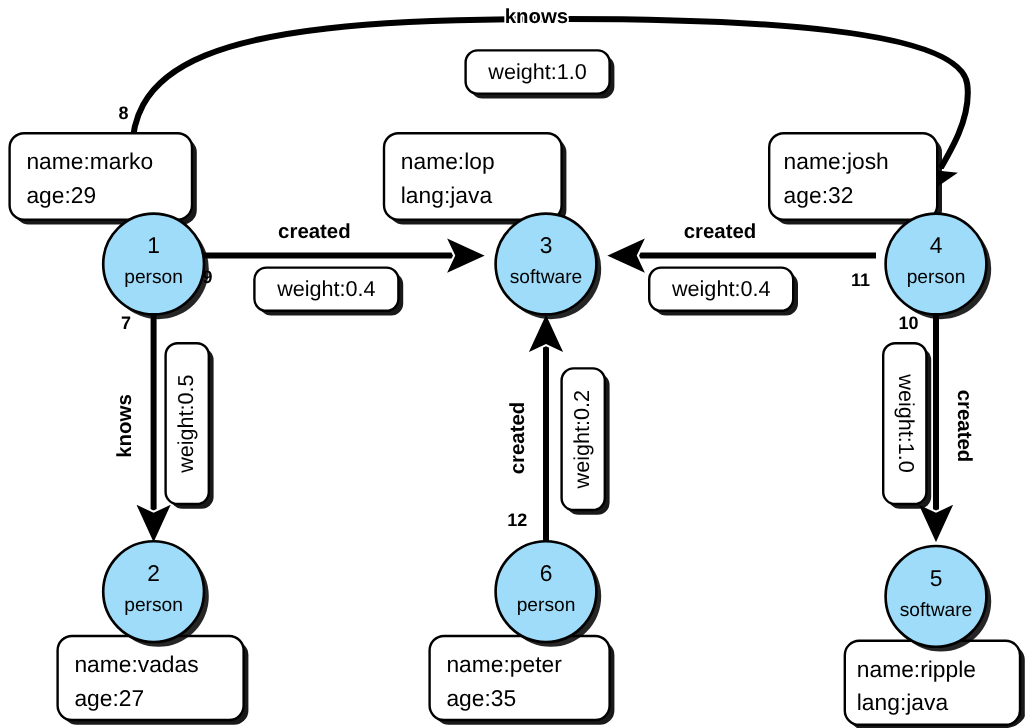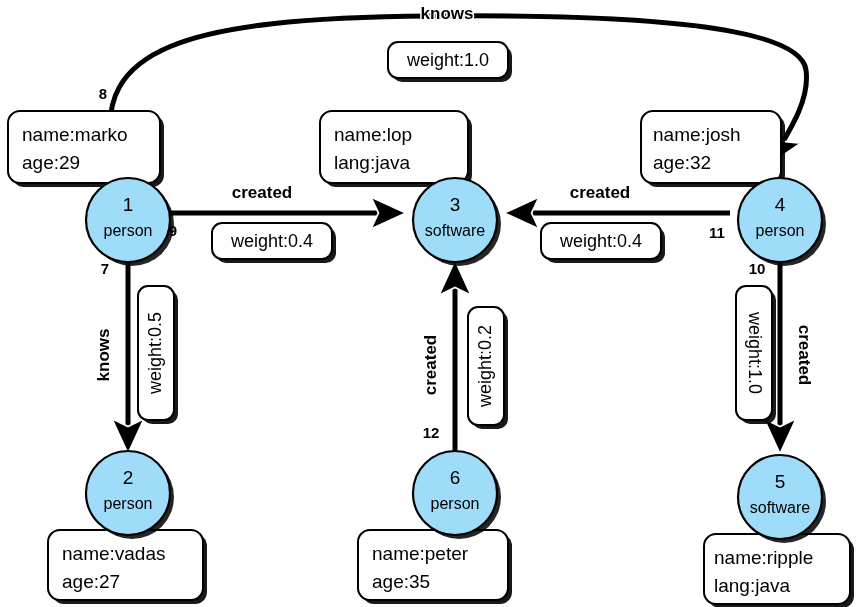--- a/index.html
+++ b/index.html
@@ -7,20 +7,21 @@
     padding: 0;
     background: #ffffff;
   }
   #graph-root {
     position: relative;
     width: 857px;
     height: 607px;
     background: #ffffff;
     font-family: "Liberation Sans", sans-serif;
     overflow: hidden;
+    border-radius: 20px;
   }
   svg#graph-canvas {
     position: absolute;
     left: 0;
     top: 0;
     width: 857px;
     height: 607px;
   }
   .edge-line {
     fill: none;

